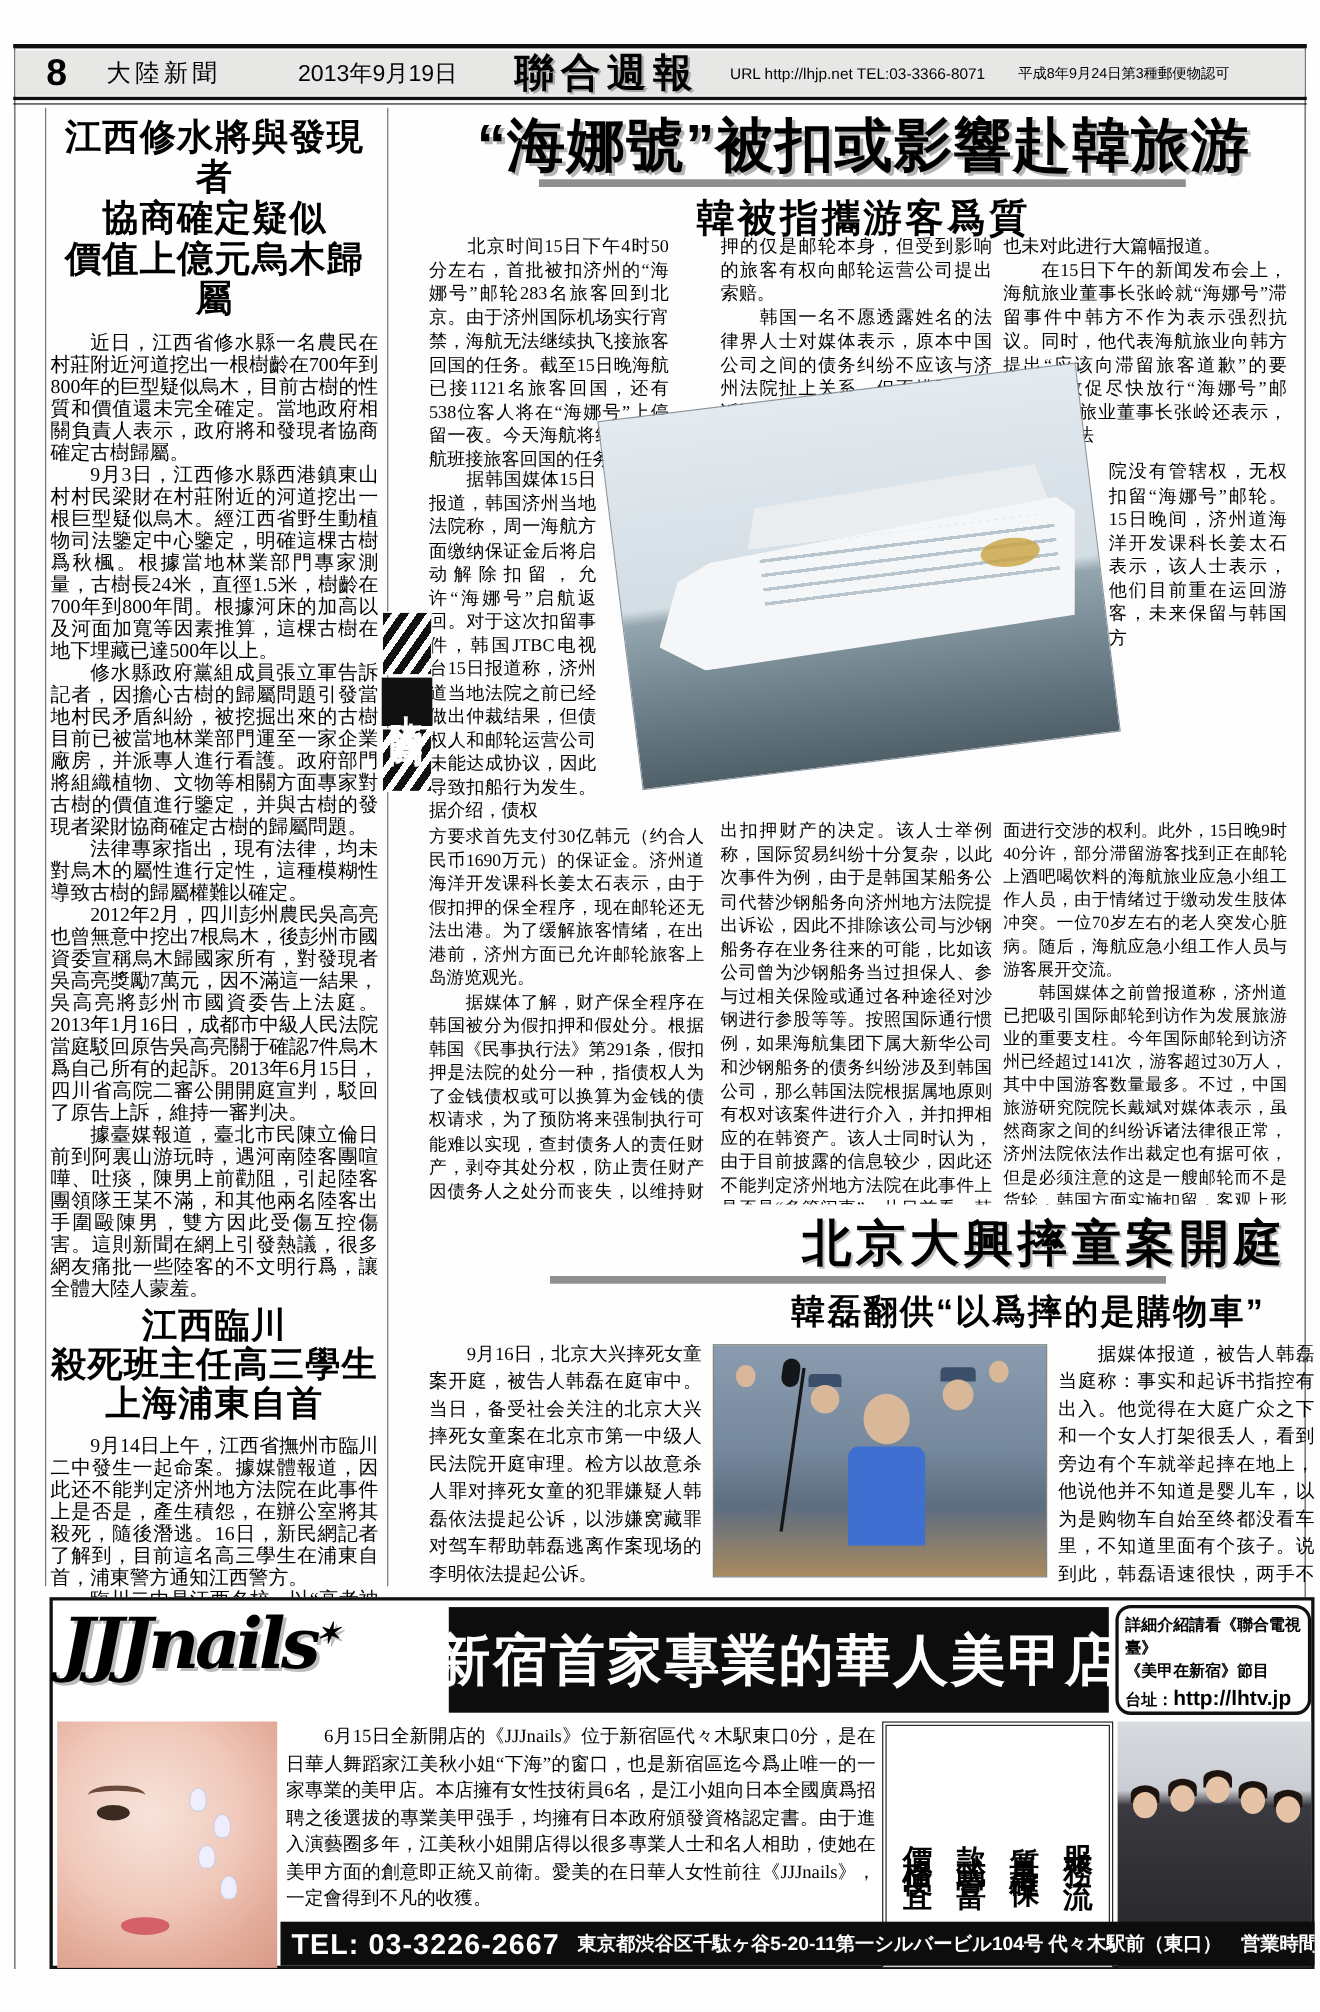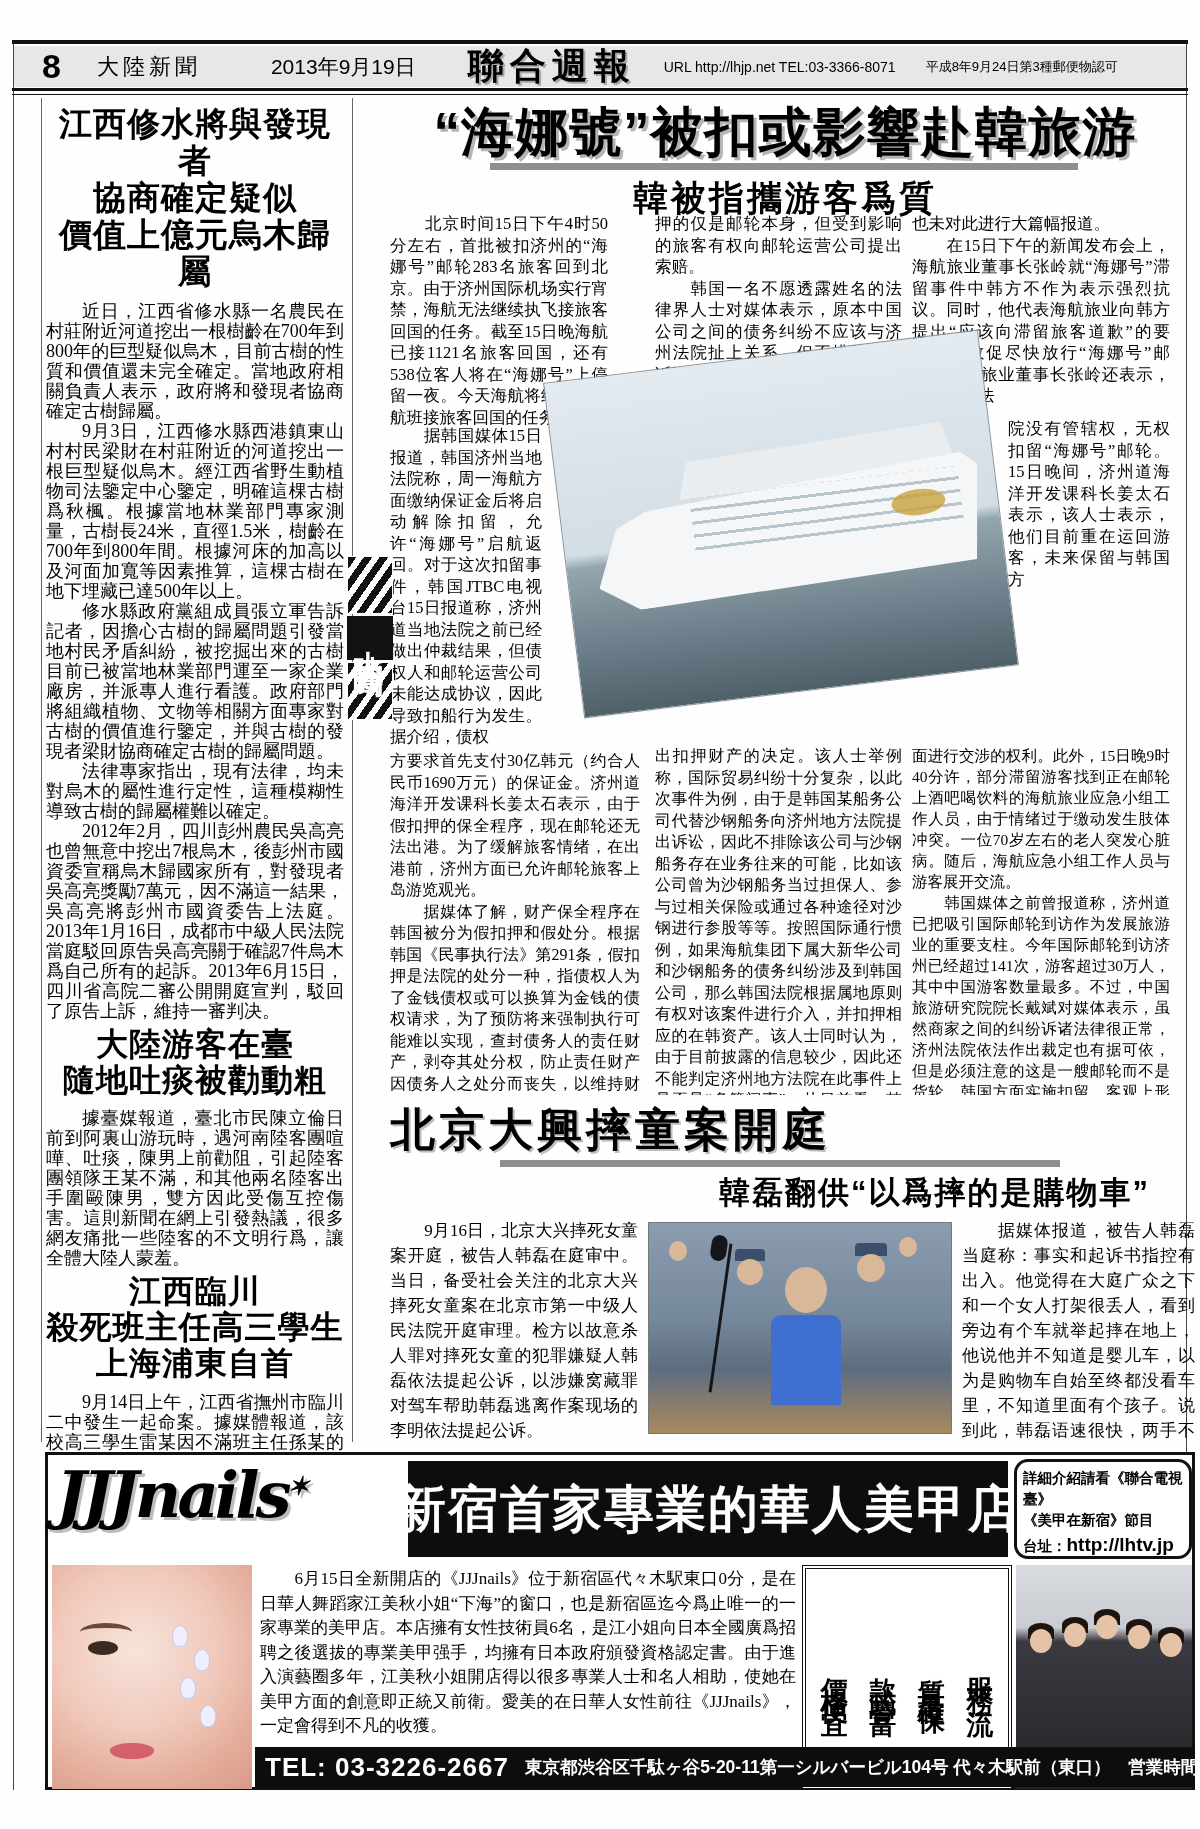--- a/index.html
+++ b/index.html
@@ -69,21 +69,21 @@
                 background:linear-gradient(180deg,#e3eaf0 0%,#d3dde4 52%,#93a5ae 56%,#687b86 82%,#4f6069 100%); }
   .ship-hull { position:absolute; left:30px; top:118px; width:390px; height:118px; background:#f4f6f7;
                clip-path:polygon(0 78%, 6% 30%, 14% 18%, 96% 0, 100% 12%, 97% 92%, 10% 100%); }
   .ship-top { position:absolute; left:120px; top:86px; width:280px; height:46px; background:#e9edef;
               clip-path:polygon(0 100%, 4% 20%, 96% 0, 100% 100%); }
   .ship-windows { position:absolute; left:130px; top:132px; width:270px; height:58px;
                   background:repeating-linear-gradient(180deg, transparent 0 10px, #9fb0ba 10px 13px); opacity:.7; }
   .ship-logo { position:absolute; left:330px; top:150px; width:54px; height:26px; background:#c9a23f; border-radius:50%; opacity:.8; }
 
   
-  .sec2-head { position:absolute; left:390px; top:1100px; width:780px; text-align:left;
+  .sec2-head { position:absolute; left:390px; top:1100px; width:780px; text-align:right;
                font-family:"Liberation Sans","DejaVu Sans",sans-serif; font-weight:900; font-size:45px;
                letter-spacing:4px; text-shadow:2px 2px 0 #bdbdbd; }
   .graybar2 { position:absolute; left:500px; top:1160px; width:560px; height:7px; background:#8f8f8f; }
   .sub-head2 { position:absolute; left:420px; top:1172px; width:730px; text-align:right;
                font-family:"Liberation Sans","DejaVu Sans",sans-serif; font-weight:900; font-size:31px; letter-spacing:2px; }
   .sec2-left { position:absolute; left:390px; top:1218px; width:248px; height:222px; overflow:hidden;
                font-size:17px; line-height:25px; text-align:justify; }
   .sec2-right { position:absolute; left:962px; top:1218px; width:233px; height:222px; overflow:hidden;
                 font-size:17px; line-height:25px; text-align:justify; }
   .court-photo { position:absolute; left:648px; top:1222px; width:304px; height:212px; border:1px solid #777;
@@ -157,32 +157,28 @@
       <div>江西修水將與發現者</div>
       <div>協商確定疑似</div>
       <div>價值上億元烏木歸屬</div>
     </div>
     <p>近日，江西省修水縣一名農民在村莊附近河道挖出一根樹齡在700年到800年的巨型疑似烏木，目前古樹的性質和價值還未完全確定。當地政府相關負責人表示，政府將和發現者協商確定古樹歸屬。</p>
     <p>9月3日，江西修水縣西港鎮東山村村民梁財在村莊附近的河道挖出一根巨型疑似烏木。經江西省野生動植物司法鑒定中心鑒定，明確這棵古樹爲秋楓。根據當地林業部門專家測量，古樹長24米，直徑1.5米，樹齡在700年到800年間。根據河床的加高以及河面加寬等因素推算，這棵古樹在地下埋藏已達500年以上。</p>
     <p>修水縣政府黨組成員張立軍告訴記者，因擔心古樹的歸屬問題引發當地村民矛盾糾紛，被挖掘出來的古樹目前已被當地林業部門運至一家企業廠房，并派專人進行看護。政府部門將組織植物、文物等相關方面專家對古樹的價值進行鑒定，并與古樹的發現者梁財協商確定古樹的歸屬問題。</p>
     <p>法律專家指出，現有法律，均未對烏木的屬性進行定性，這種模糊性導致古樹的歸屬權難以確定。</p>
     <p>2012年2月，四川彭州農民吳高亮也曾無意中挖出7根烏木，後彭州市國資委宣稱烏木歸國家所有，對發現者吳高亮獎勵7萬元，因不滿這一結果，吳高亮將彭州市國資委告上法庭。2013年1月16日，成都市中級人民法院當庭駁回原告吳高亮關于確認7件烏木爲自己所有的起訴。2013年6月15日，四川省高院二審公開開庭宣判，駁回了原告上訴，維持一審判决。</p>
 
-    <div class="lc-head small">
-      <div>大陸游客在臺</div>
-      <div>隨地吐痰被勸動粗</div>
-    </div>
     <p>據臺媒報道，臺北市民陳立倫日前到阿裏山游玩時，遇河南陸客團喧嘩、吐痰，陳男上前勸阻，引起陸客團領隊王某不滿，和其他兩名陸客出手圍毆陳男，雙方因此受傷互控傷害。這則新聞在網上引發熱議，很多網友痛批一些陸客的不文明行爲，讓全體大陸人蒙羞。</p>
 
     <div class="lc-head small">
       <div>江西臨川</div>
       <div>殺死班主任高三學生</div>
       <div>上海浦東自首</div>
     </div>
-    <p>9月14日上午，江西省撫州市臨川二中發生一起命案。據媒體報道，該校高三學生雷某因不滿班主任孫某的嚴格管理，產生積怨，在辦公室將其殺死，隨後潛逃。16日，新民網記者了解到，目前這名高三學生在浦東自首，浦東警方通知江西警方。</p>
+    <p>9月14日上午，江西省撫州市臨川二中發生一起命案。據媒體報道，因此还不能判定济州地方法院在此事件上是否是，產生積怨，在辦公室將其殺死，隨後潛逃。16日，新民網記者了解到，目前這名高三學生在浦東自首，浦東警方通知江西警方。</p>
     <p>臨川二中是江西名校，以“高考神話”知名。據臨川二中官網介紹，該校是“江西省優秀重點中學”，并入選首屆“江西十大榜樣學校”，每年有10多名學生考入北大、清華和香港中文大學等名牌大學，錄取二本以上院校學生達2000多人，在全省乃至全國同類學校中保持了領先優勢。</p>
   </div>
 
   <div class="vbanner">
     <div class="stripes"></div>
     <div class="vtext">大陸新聞</div>
     <div class="stripes"></div>
   </div>
 
   <div class="main-head">“海娜號”被扣或影響赴韓旅游</div>

